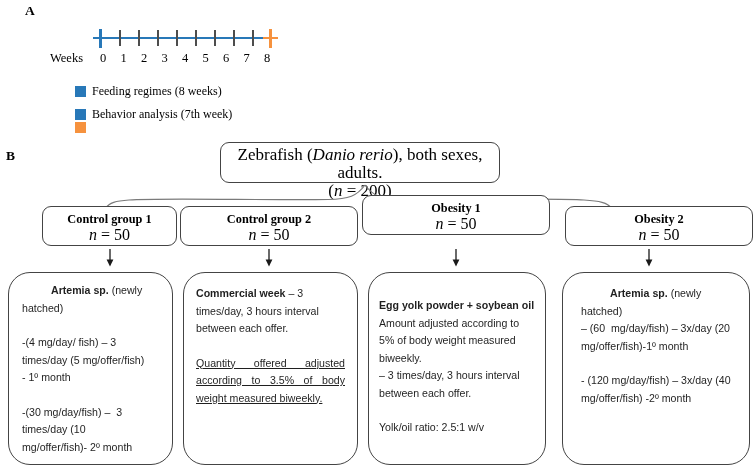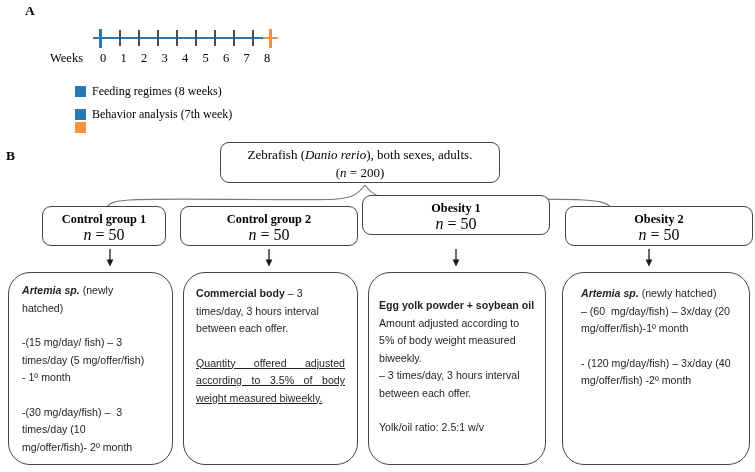--- a/index.html
+++ b/index.html
@@ -14,32 +14,32 @@
   .tl-tick.end{width:3px;background:#2878B8;}
   .tl-tick.end.orange{background:#F6923E;}
   .wk-num{width:20px;text-align:center;font-size:12.5px;}
   .weeks-label{font-size:12.5px;}
   
   .lg-sq{width:11px;height:11px;}
   .lg-txt{font-size:12px;white-space:nowrap;}
   
   .node{border:1.3px solid #444;border-radius:9px;background:#fff;box-sizing:border-box;
         text-align:center;}
-  .root-box{font-size:13px;line-height:18px;padding-top:3px;}
+  .root-box{font-size:17px;line-height:18px;padding-top:3px;}
   .grp-title{font-weight:bold;font-size:12.3px;padding-top:5px;line-height:15px;}
   .grp-n{font-size:16px;line-height:16px;}
   .it{font-style:italic;}
   .detail{border:1.2px solid #444;border-radius:22px;background:#fff;box-sizing:border-box;
           font-family:"Liberation Sans",sans-serif;font-size:10.6px;line-height:17.5px;
           color:#1f1f1f;text-align:left;}
   .dp{white-space:pre-wrap;}
   .dp + .dp, .dp + .djust, .djust + .dp{margin-top:17px;}
   .djust{text-align:justify;text-decoration:underline;}
   .b{font-weight:bold;}
-  .bi{font-weight:bold;font-style:italic;}
+  .bi{font-weight:bold;margin-left:29px;}
   svg{display:block;}
 </style>
 </head>
 <body>
 
 <div class="stage">
 
   <div class="abs panel-label" style="left:25px;top:3px;">A</div>
 
   <div class="abs tl-line" style="left:93px;top:37px;width:170px;"></div>
@@ -94,50 +94,50 @@
     <g>
       <line x1="456" y1="249" x2="456" y2="260" stroke="#1a1a1a" stroke-width="1.3"></line>
       <polygon points="452.6,259.5 459.4,259.5 456,266.5" fill="#1a1a1a"></polygon>
     </g>
     <g>
       <line x1="649" y1="249" x2="649" y2="260" stroke="#1a1a1a" stroke-width="1.3"></line>
       <polygon points="645.6,259.5 652.4,259.5 649,266.5" fill="#1a1a1a"></polygon>
     </g>
   </svg>
 
-  <div class="abs node" style="left:42px;top:206px;width:124px;height:40px;">
+  <div class="abs node" style="left:42px;top:206px;width:135px;height:40px;">
     <div class="grp-title">Control group 1</div>
     <div class="grp-n"><span class="it">n</span><span> = 50</span></div>
   </div>
   <div class="abs node" style="left:180px;top:206px;width:178px;height:40px;">
     <div class="grp-title">Control group 2</div>
     <div class="grp-n"><span class="it">n</span><span> = 50</span></div>
   </div>
   <div class="abs node" style="left:362px;top:195px;width:188px;height:40px;">
     <div class="grp-title">Obesity 1</div>
     <div class="grp-n"><span class="it">n</span><span> = 50</span></div>
   </div>
   <div class="abs node" style="left:555px;top:206px;width:188px;height:40px;margin-left:10px;">
     <div class="grp-title">Obesity 2</div>
     <div class="grp-n"><span class="it">n</span><span> = 50</span></div>
   </div>
 
   <div class="abs detail" style="left:8px;top:272px;width:165px;height:193px;padding:9px 13px;">
     <div class="dp"><span class="bi">Artemia sp.</span><span> (newly
 hatched)</span></div>
-    <div class="dp">-(15 mg/day/ fish) – 3
+    <div class="dp">-(4 mg/day/ fish) – 3
 times/day (5 mg/offer/fish)
 - 1º month</div>
     <div class="dp">-(30 mg/day/fish) –  3
 times/day (10
 mg/offer/fish)- 2º month</div>
   </div>
 
   <div class="abs detail" style="left:183px;top:272px;width:175px;height:193px;padding:12px 12px;">
-    <div class="dp"><span class="b">Commercial body</span><span> – 3
+    <div class="dp"><span class="b">Commercial week</span><span> – 3
 times/day, 3 hours interval
 between each offer.</span></div>
     <div class="djust">Quantity offered adjusted according to 3.5% of body weight measured biweekly.</div>
   </div>
 
   <div class="abs detail" style="left:368px;top:272px;width:178px;height:193px;padding:24px 10px;">
     <div class="dp"><span class="b">Egg yolk powder + soybean oil</span><span>
 Amount adjusted according to
 5% of body weight measured
 biweekly.

